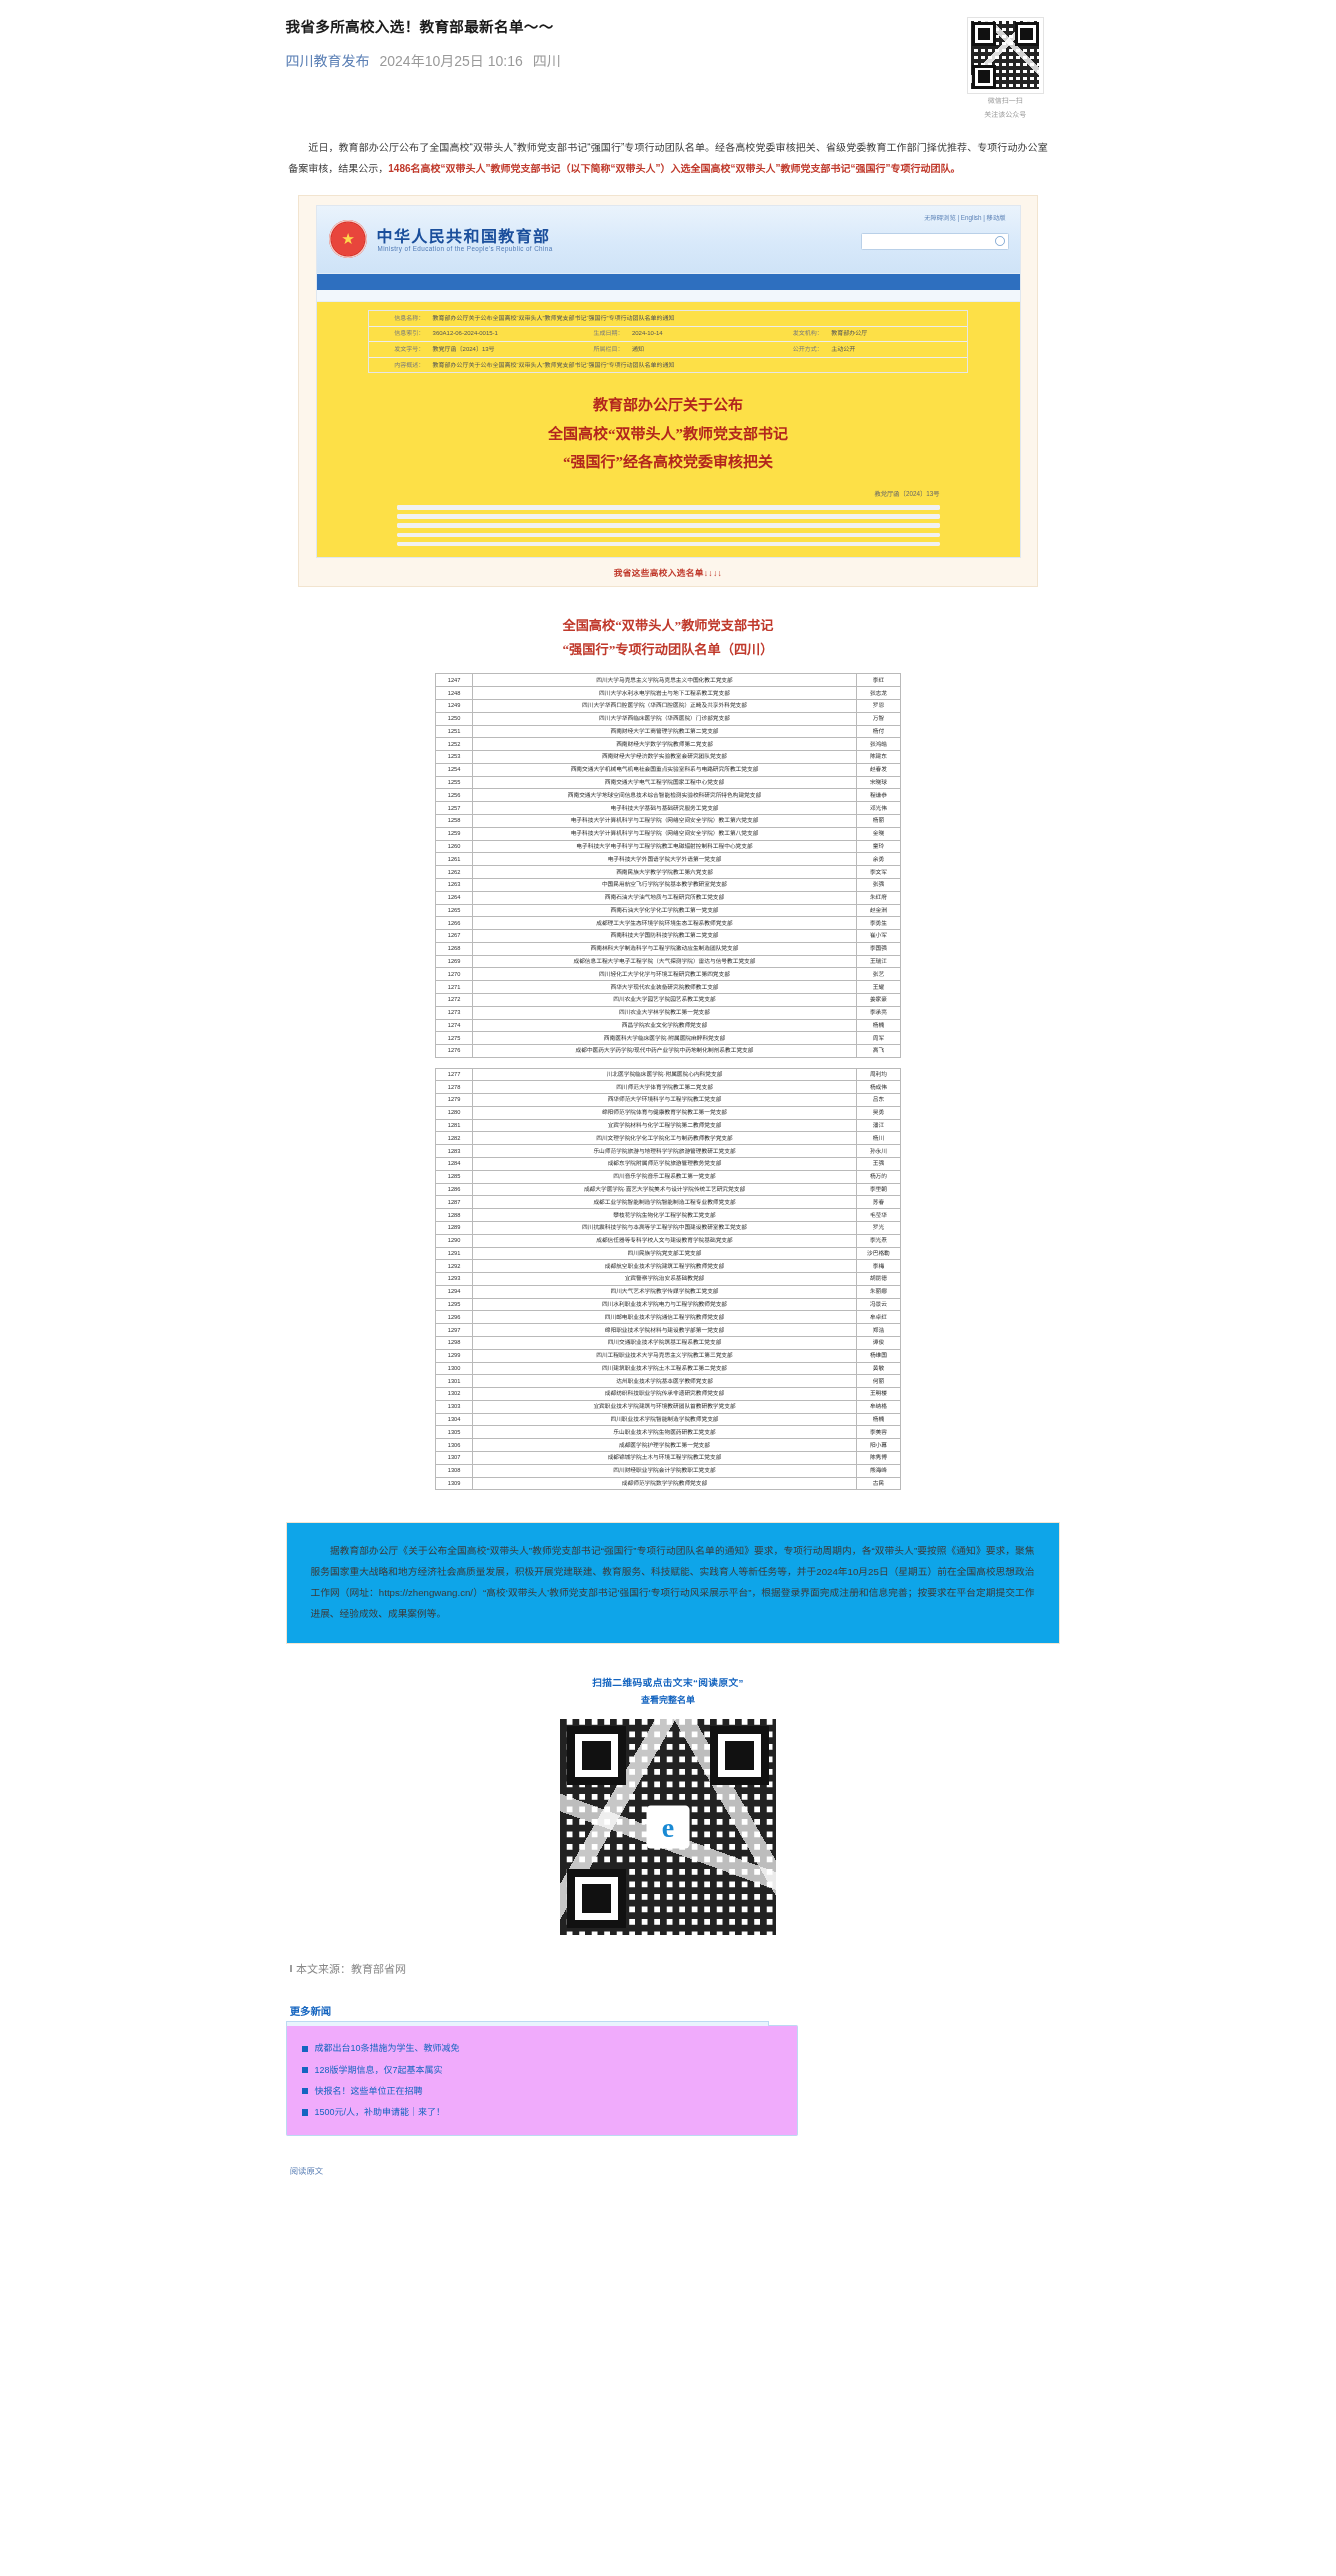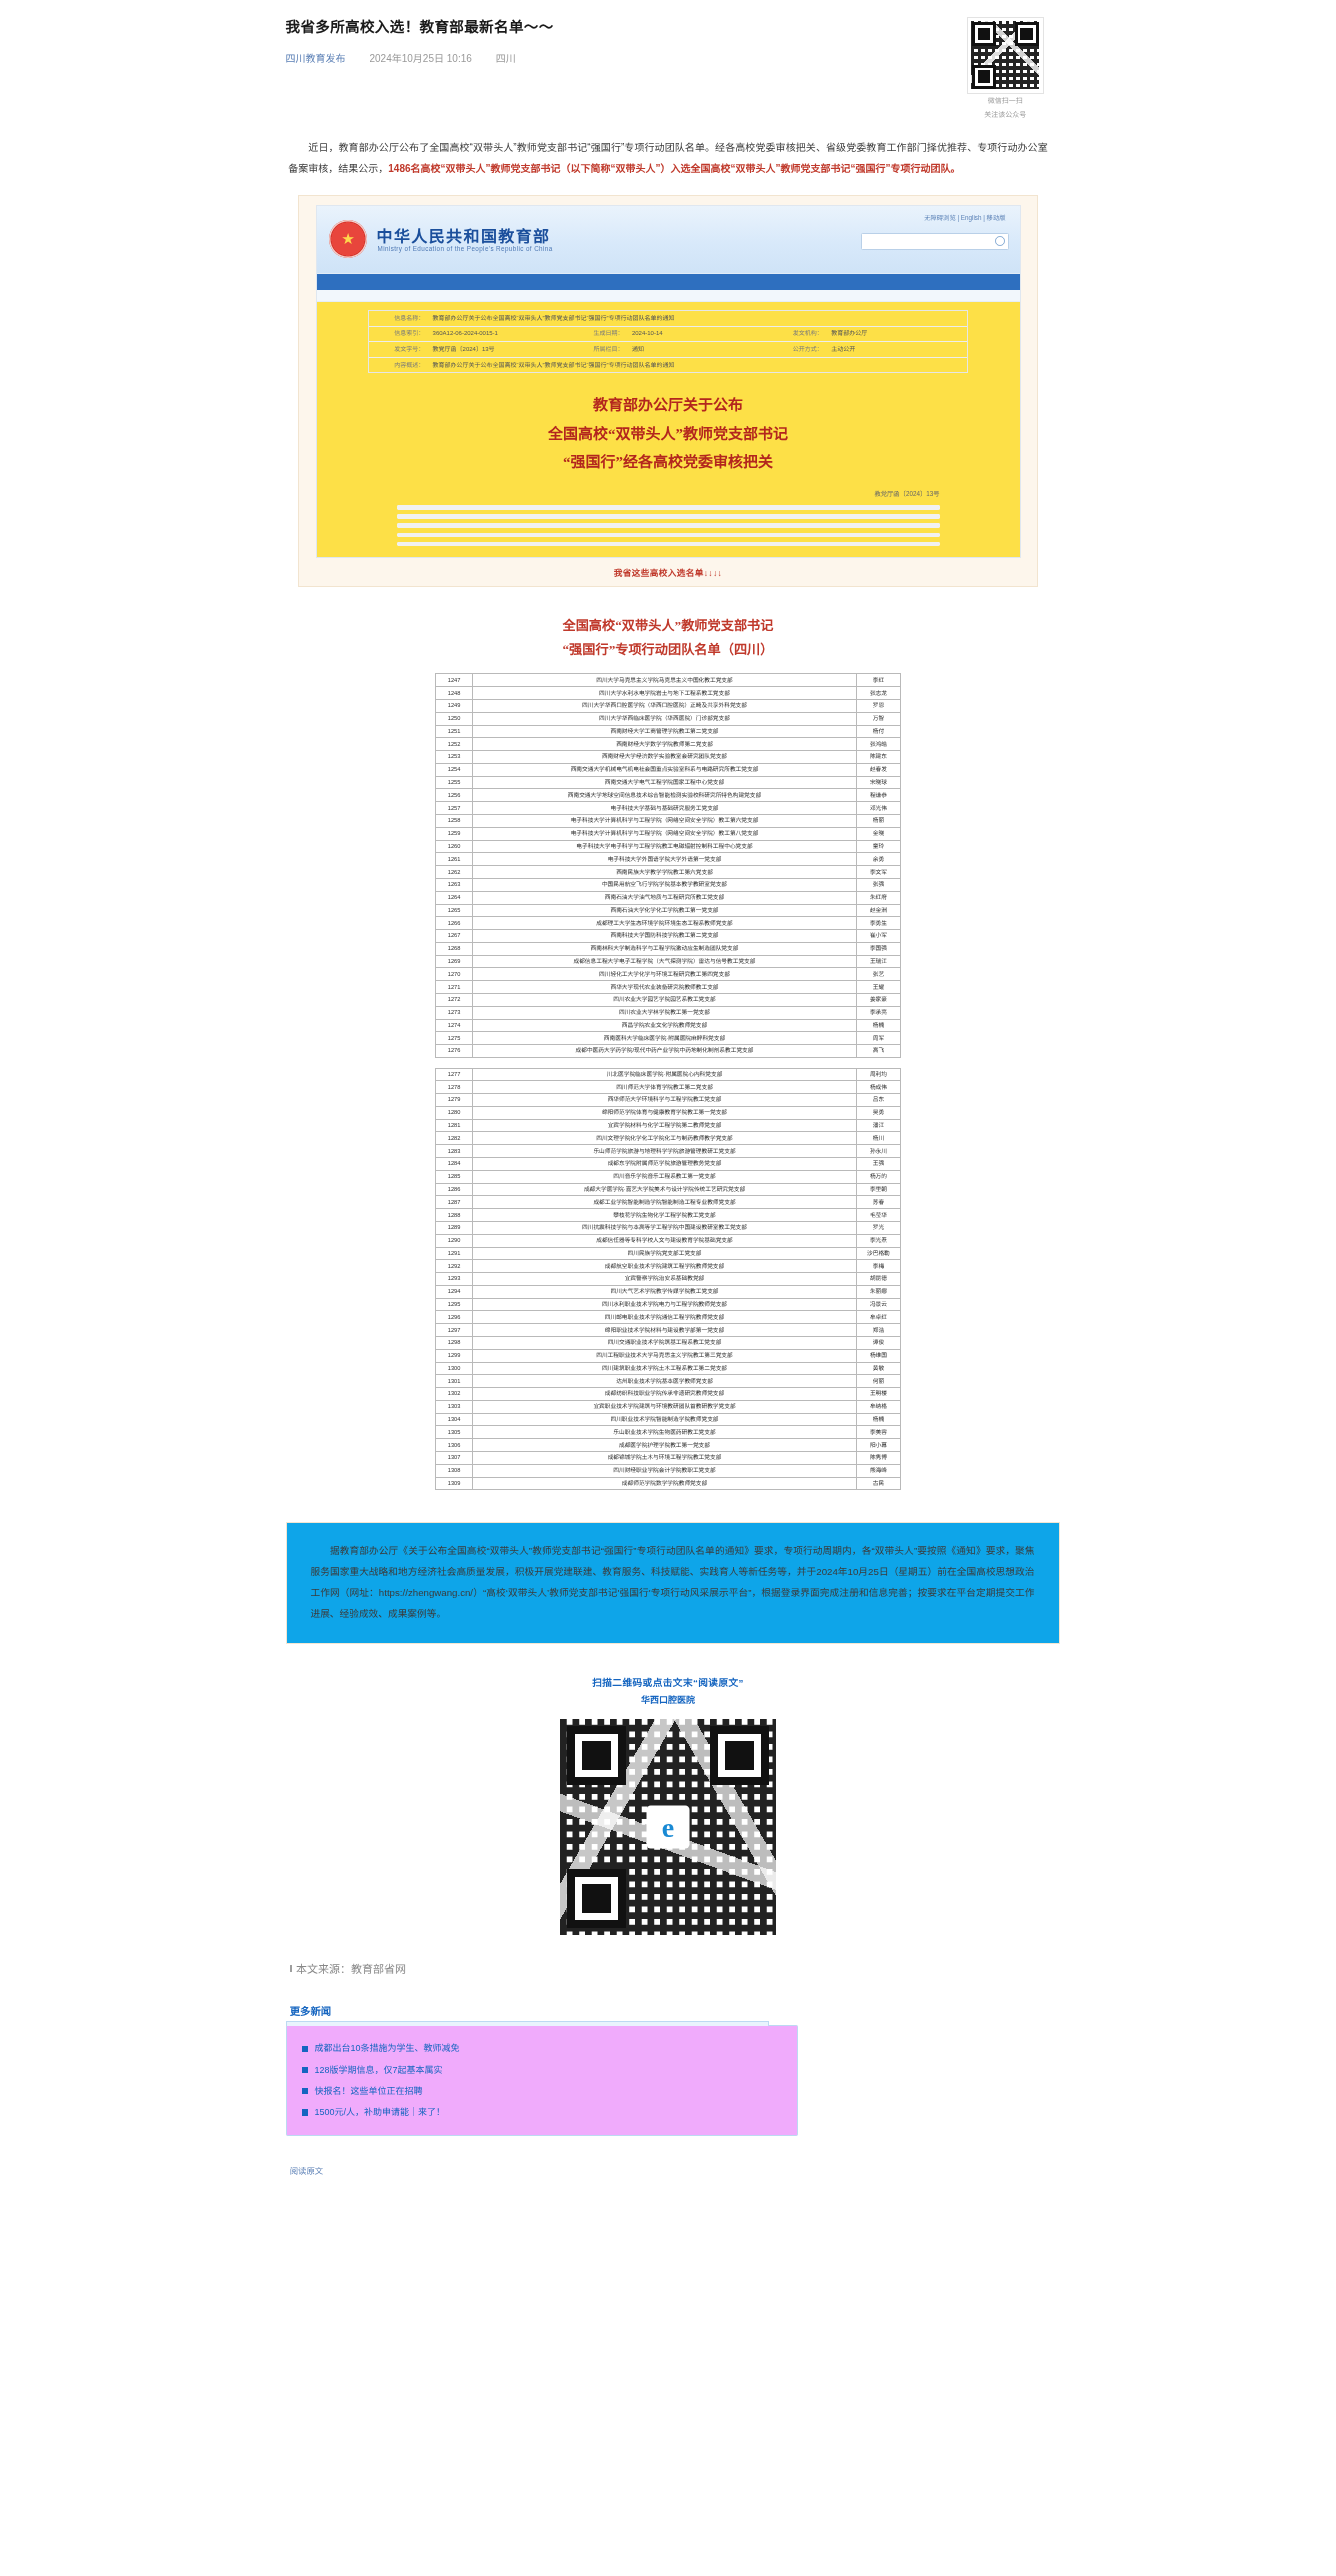--- a/index.html
+++ b/index.html
@@ -30,25 +30,25 @@
   .head-left{width:501px;}
   .title{
     font-size:14.6px;
     font-weight:700;
     color:#1a1a1a;
     line-height:1.5;
     margin:0 0 11px 0;
     letter-spacing:0.3px;
   }
   .meta{
-    font-size:10px;
+    font-size:14px;
     color:#9a9a9a;
     display:flex;
     align-items:flex-end;
-    gap:24px;
+    gap:10px;
   }
   .meta .src{color:#5a7fb5;}
   .meta .dt{color:#9a9a9a;}
   .meta .loc{color:#9a9a9a;}
   .qr-box{
     width:82px;
     text-align:center;
     margin-right:4.2px;
   }
   .qr-box .qr{
@@ -693,21 +693,21 @@
               <td class="nm">古民</td>
             </tr>
           </tbody>
         </table>
     </div>
 
     <div class="summary">据教育部办公厅《关于公布全国高校“双带头人”教师党支部书记“强国行”专项行动团队名单的通知》要求，专项行动周期内，各“双带头人”要按照《通知》要求，聚焦服务国家重大战略和地方经济社会高质量发展，积极开展党建联建、教育服务、科技赋能、实践育人等新任务等，并于2024年10月25日（星期五）前在全国高校思想政治工作网（网址：https://zhengwang.cn/）“高校‘双带头人’教师党支部书记'强国行'专项行动风采展示平台”，根据登录界面完成注册和信息完善；按要求在平台定期提交工作进展、经验成效、成果案例等。</div>
 
     <div class="bottom-qr">
       <div class="bq-line1">扫描二维码或点击文末“阅读原文”</div>
-      <div class="bq-line2">华西口腔医院</div>
+      <div class="bq-line2">查看完整名单</div>
       <div class="bq-img">
         <div class="bq-pattern"></div>
         <div class="bq-finder bf-tl">
             <i></i>
           </div>
         <div class="bq-finder bf-tr">
             <i></i>
           </div>
         <div class="bq-finder bf-bl">
             <i></i>

